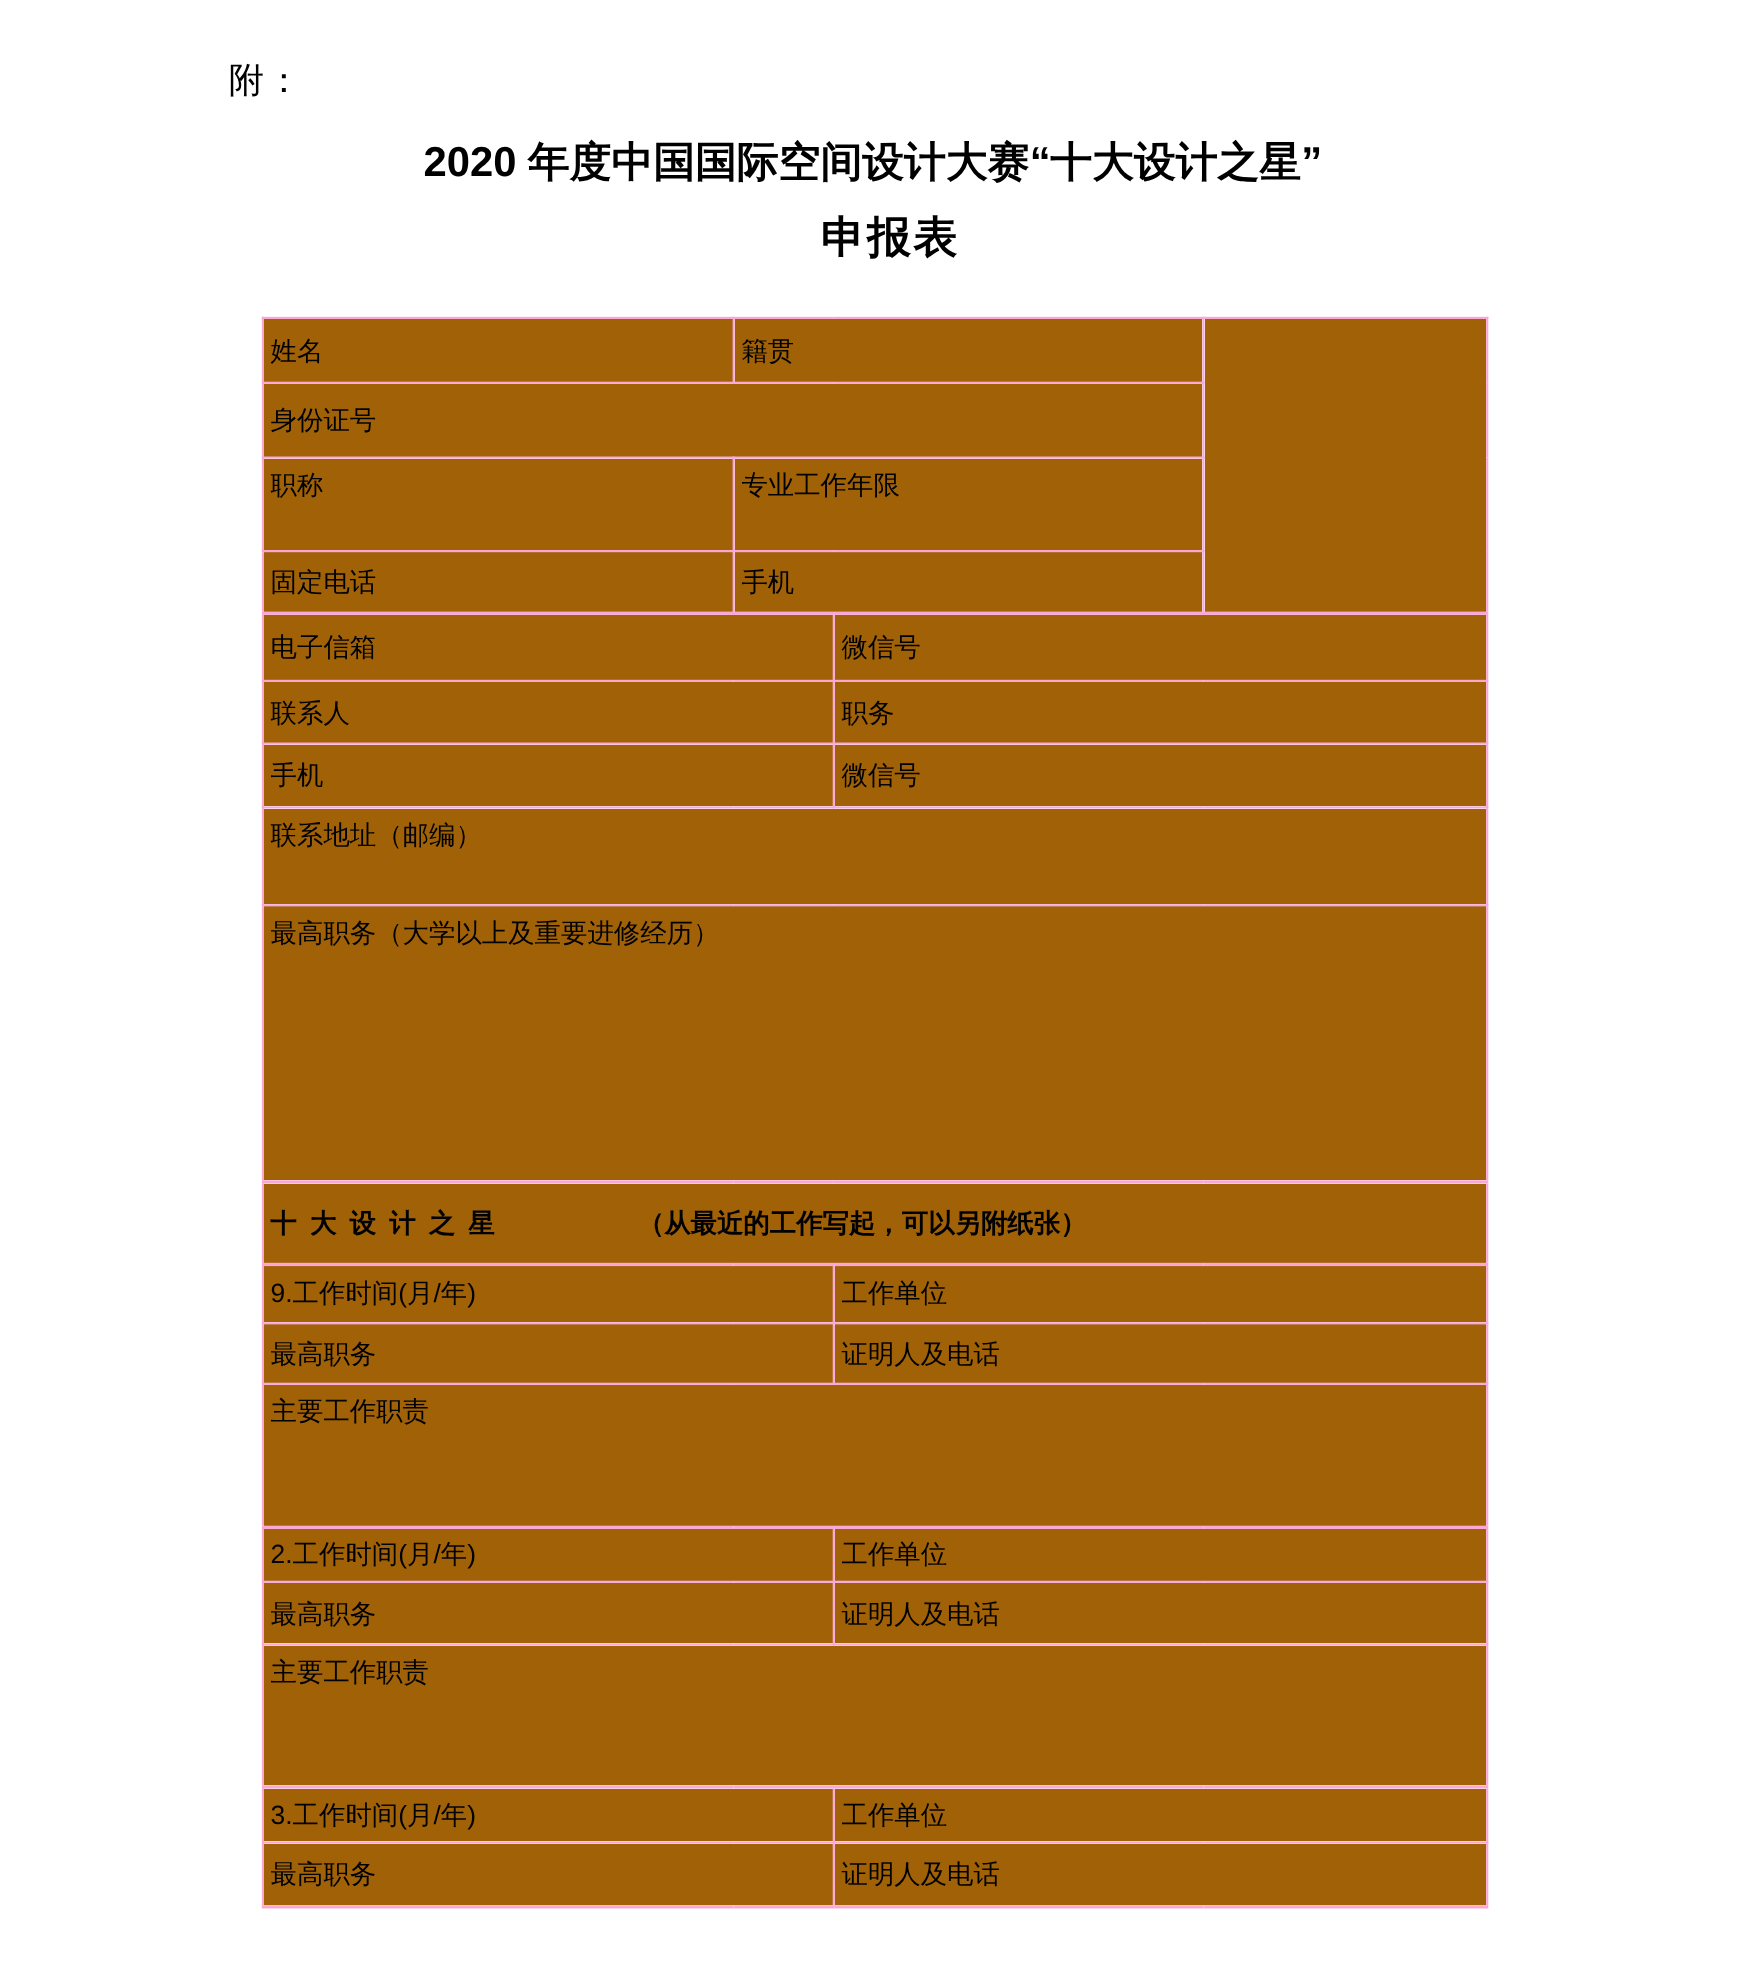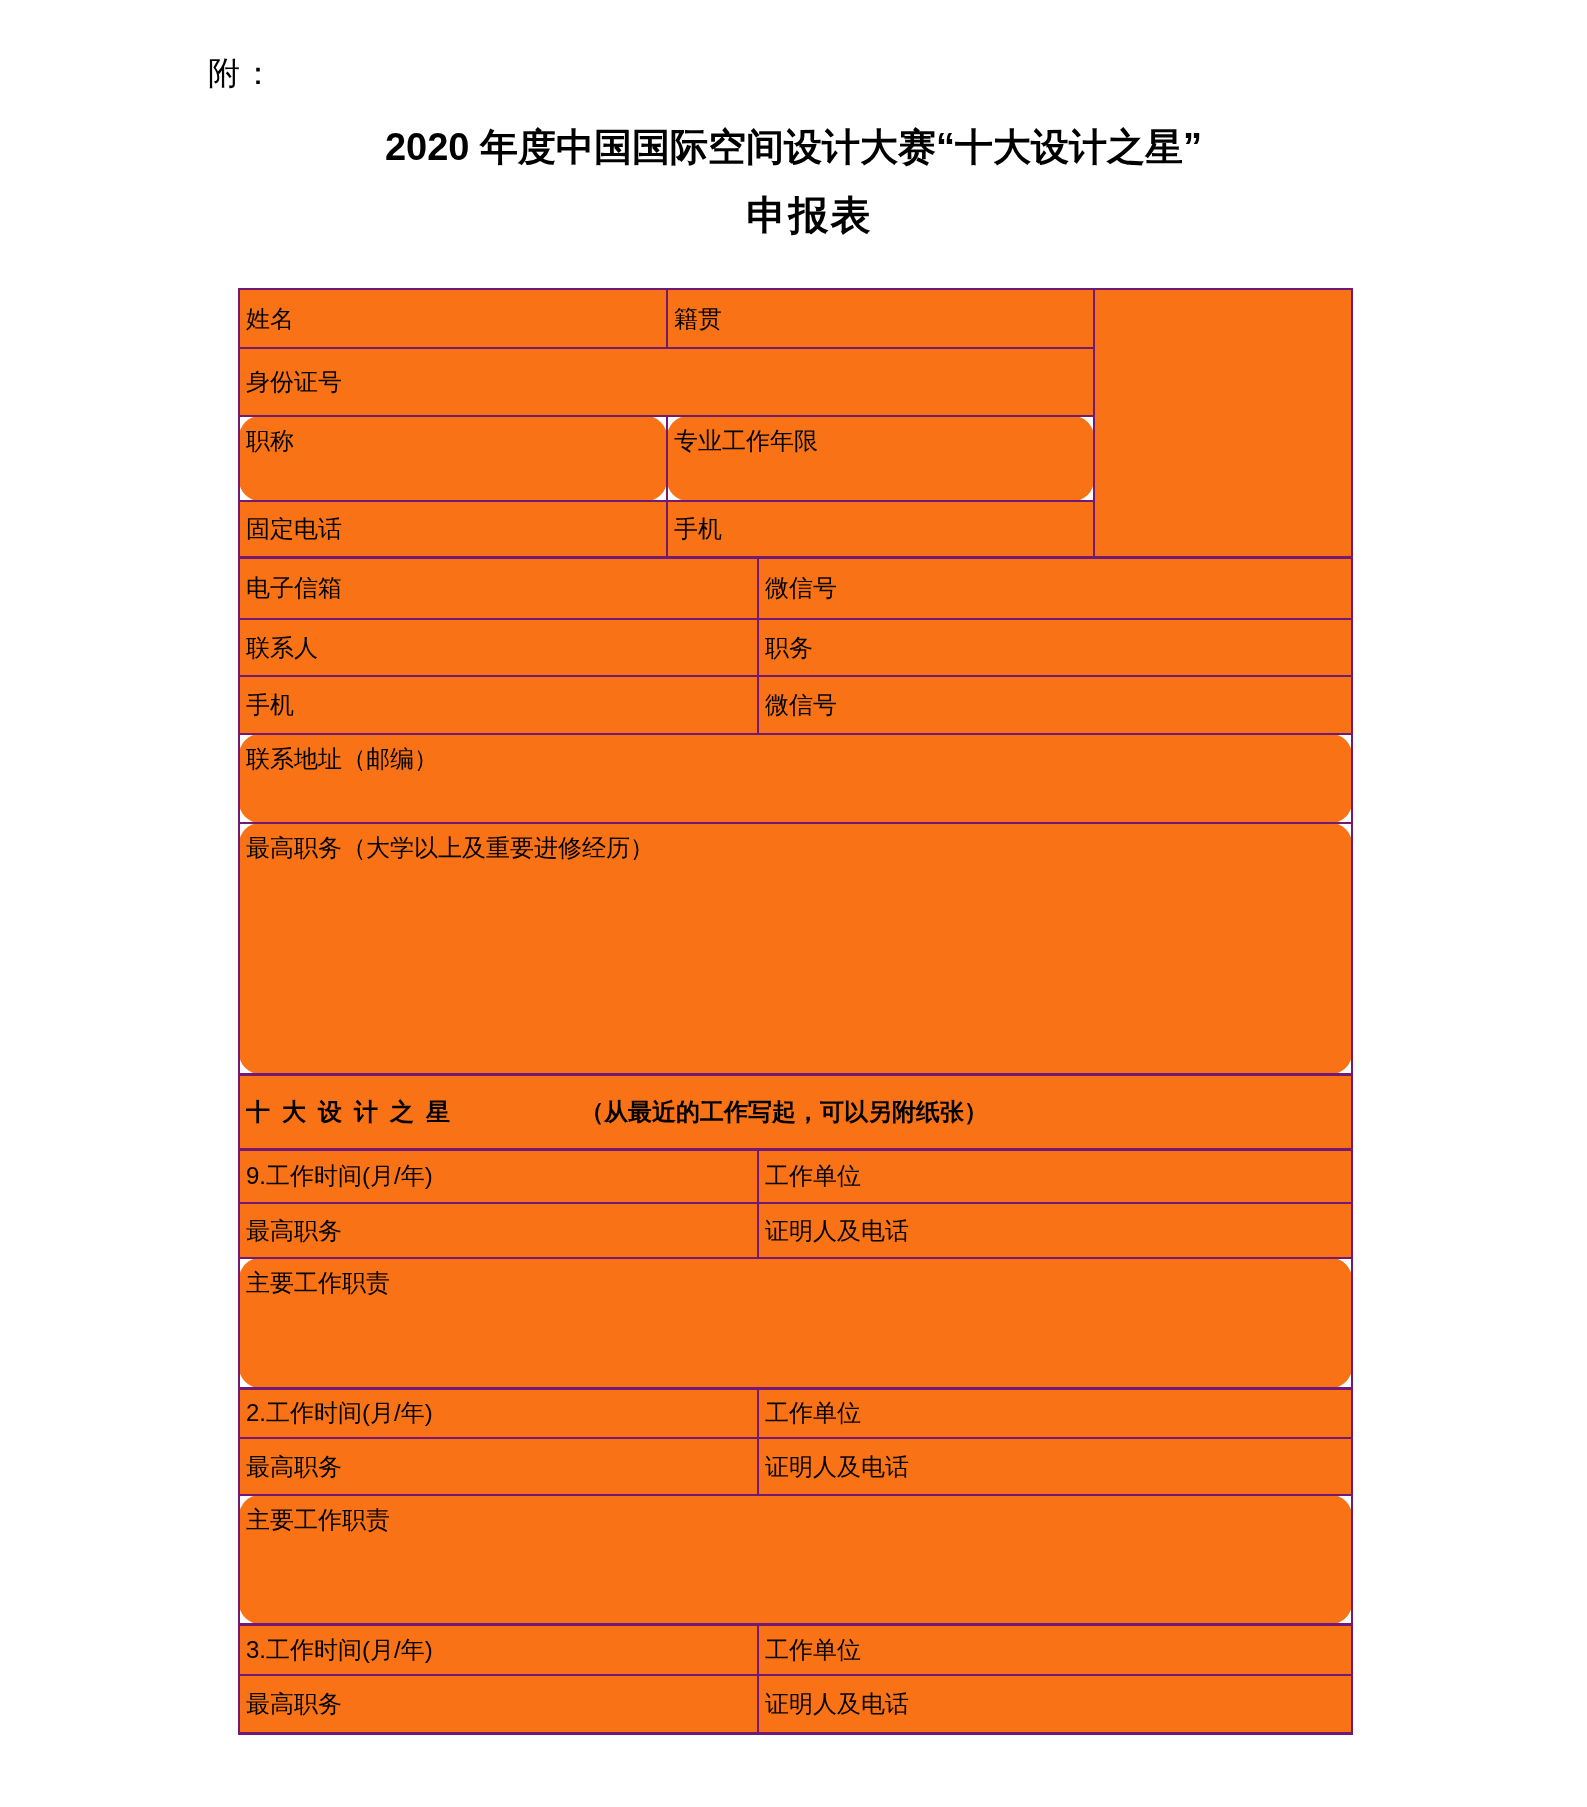--- a/index.html
+++ b/index.html
@@ -22,28 +22,28 @@
     position:absolute; top:188px; left:16px; width:1587px;
     text-align:center; font-size:40px; font-weight:bold;
     letter-spacing:2px;
   }
   table.form {
     position:absolute; left:238px; top:288px;
     width:1113px;
     border-collapse:collapse; table-layout:fixed;
   }
   table.form td {
-    border:2px solid #701a75;
+    border:2px solid #f9a8d4;
     font-size:24px;
     padding:0 4px 0 6px;
     vertical-align:middle;
     overflow:hidden;
-    background:#f97316;
+    background:#a16207;
   }
-  tr.vtop td { vertical-align:top; padding-top:8px;border-radius:21px; }
+  tr.vtop td { vertical-align:top; padding-top:8px; }
   tr.sep td { border-top-width:3px;margin-left:20px; }
   tr.last td { border-bottom-width:3px; }
   .work-title { font-weight:bold; letter-spacing:12px; }
   .work-note  { font-weight:bold; margin-left:118px; }
 </style>
 </head>
 <body>
 
 <div class="attachment">附：</div>
 <div class="doc-title">2020 年度中国国际空间设计大赛“十大设计之星”</div>

